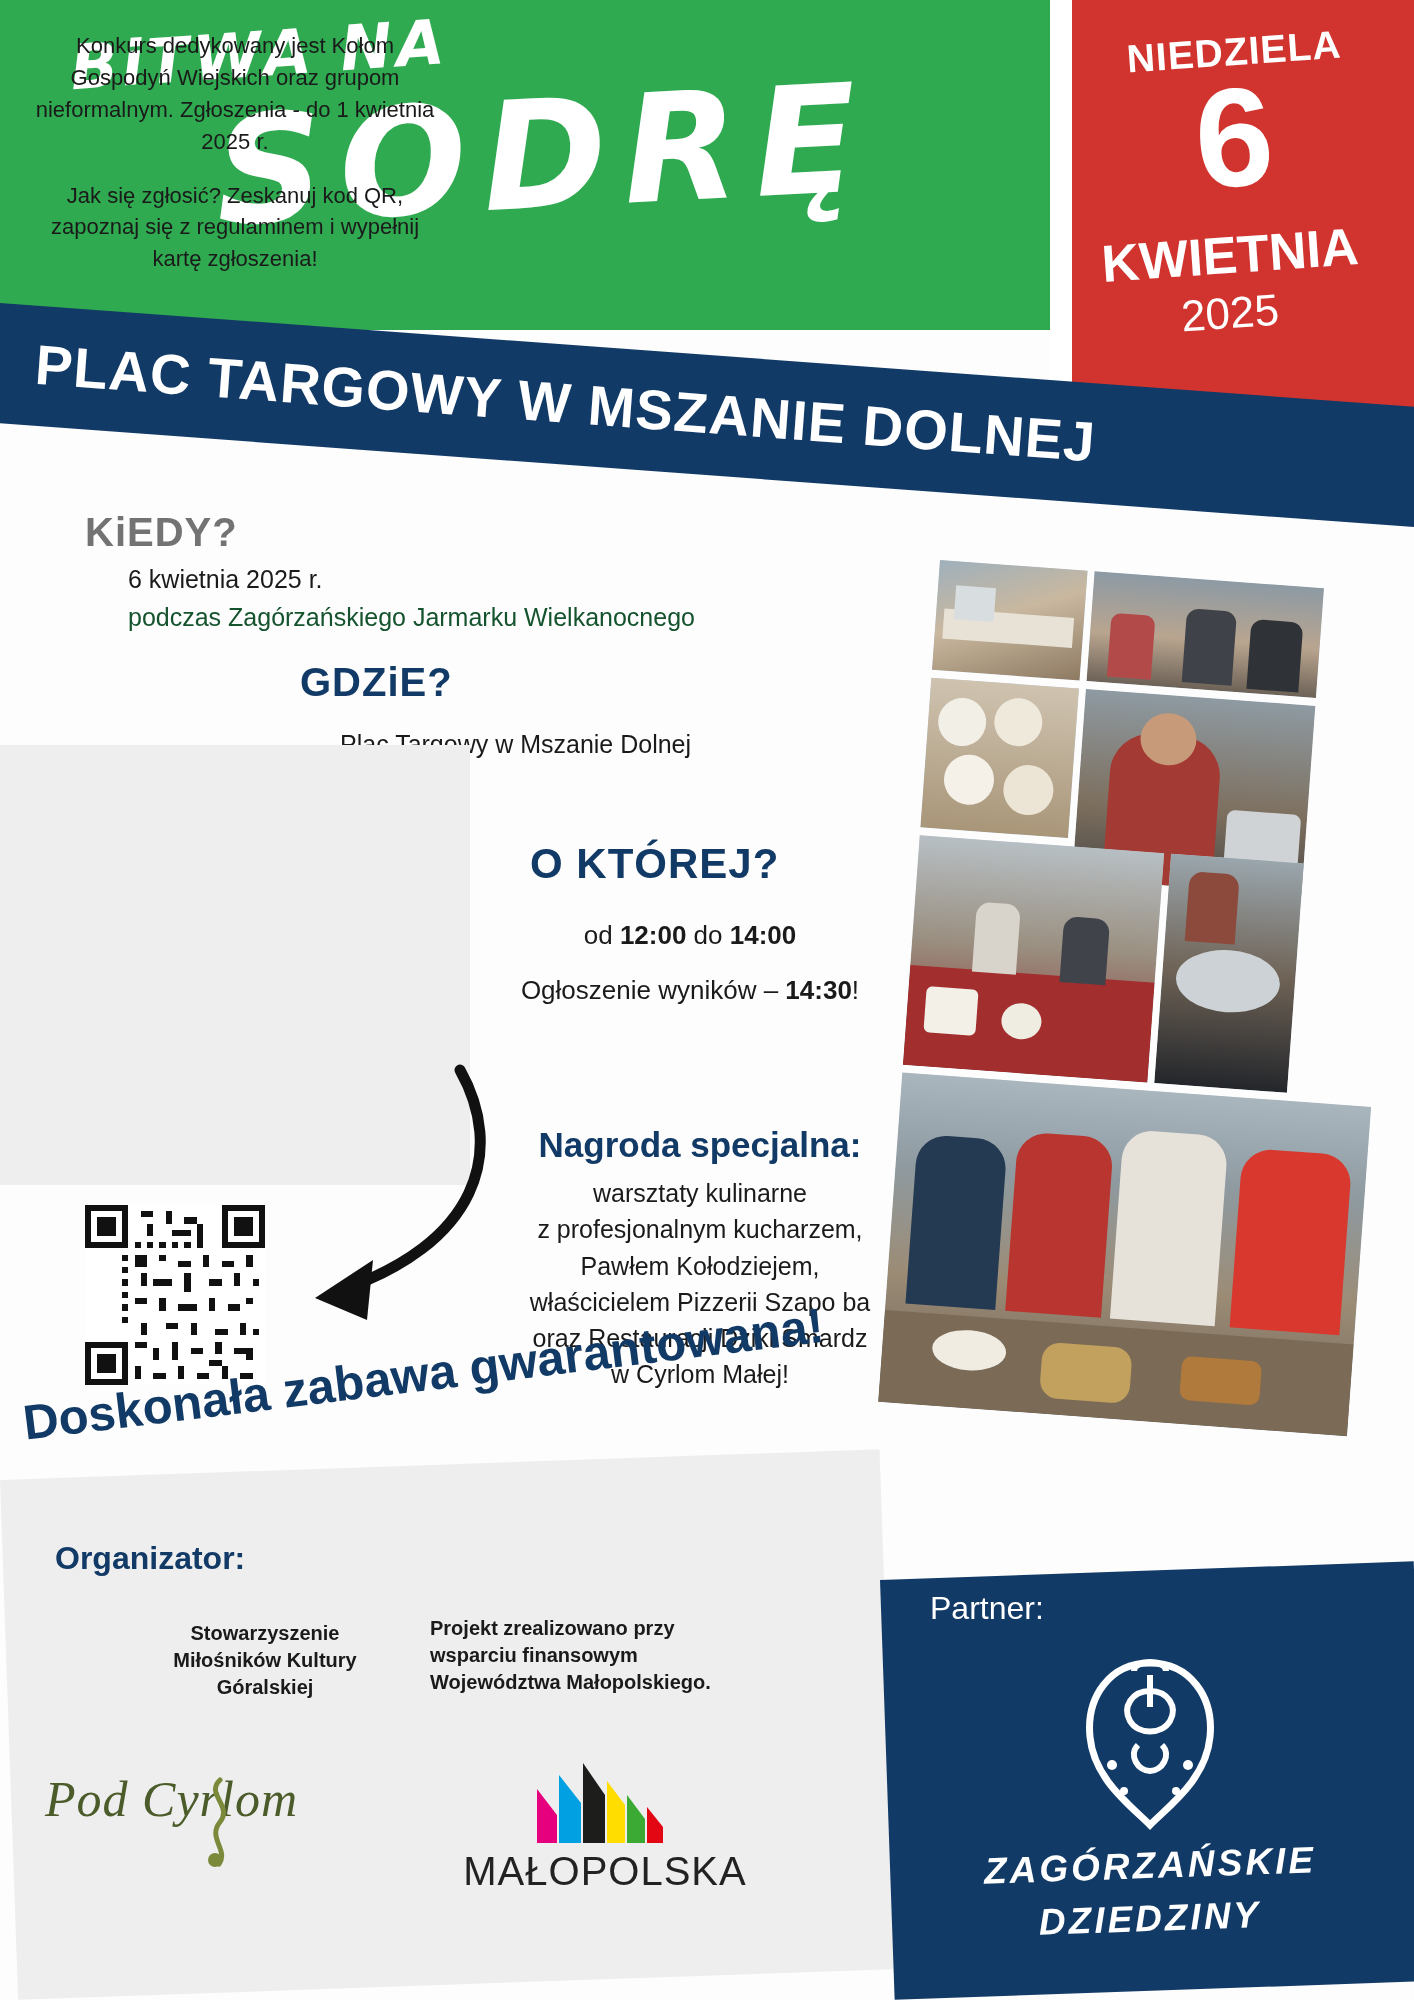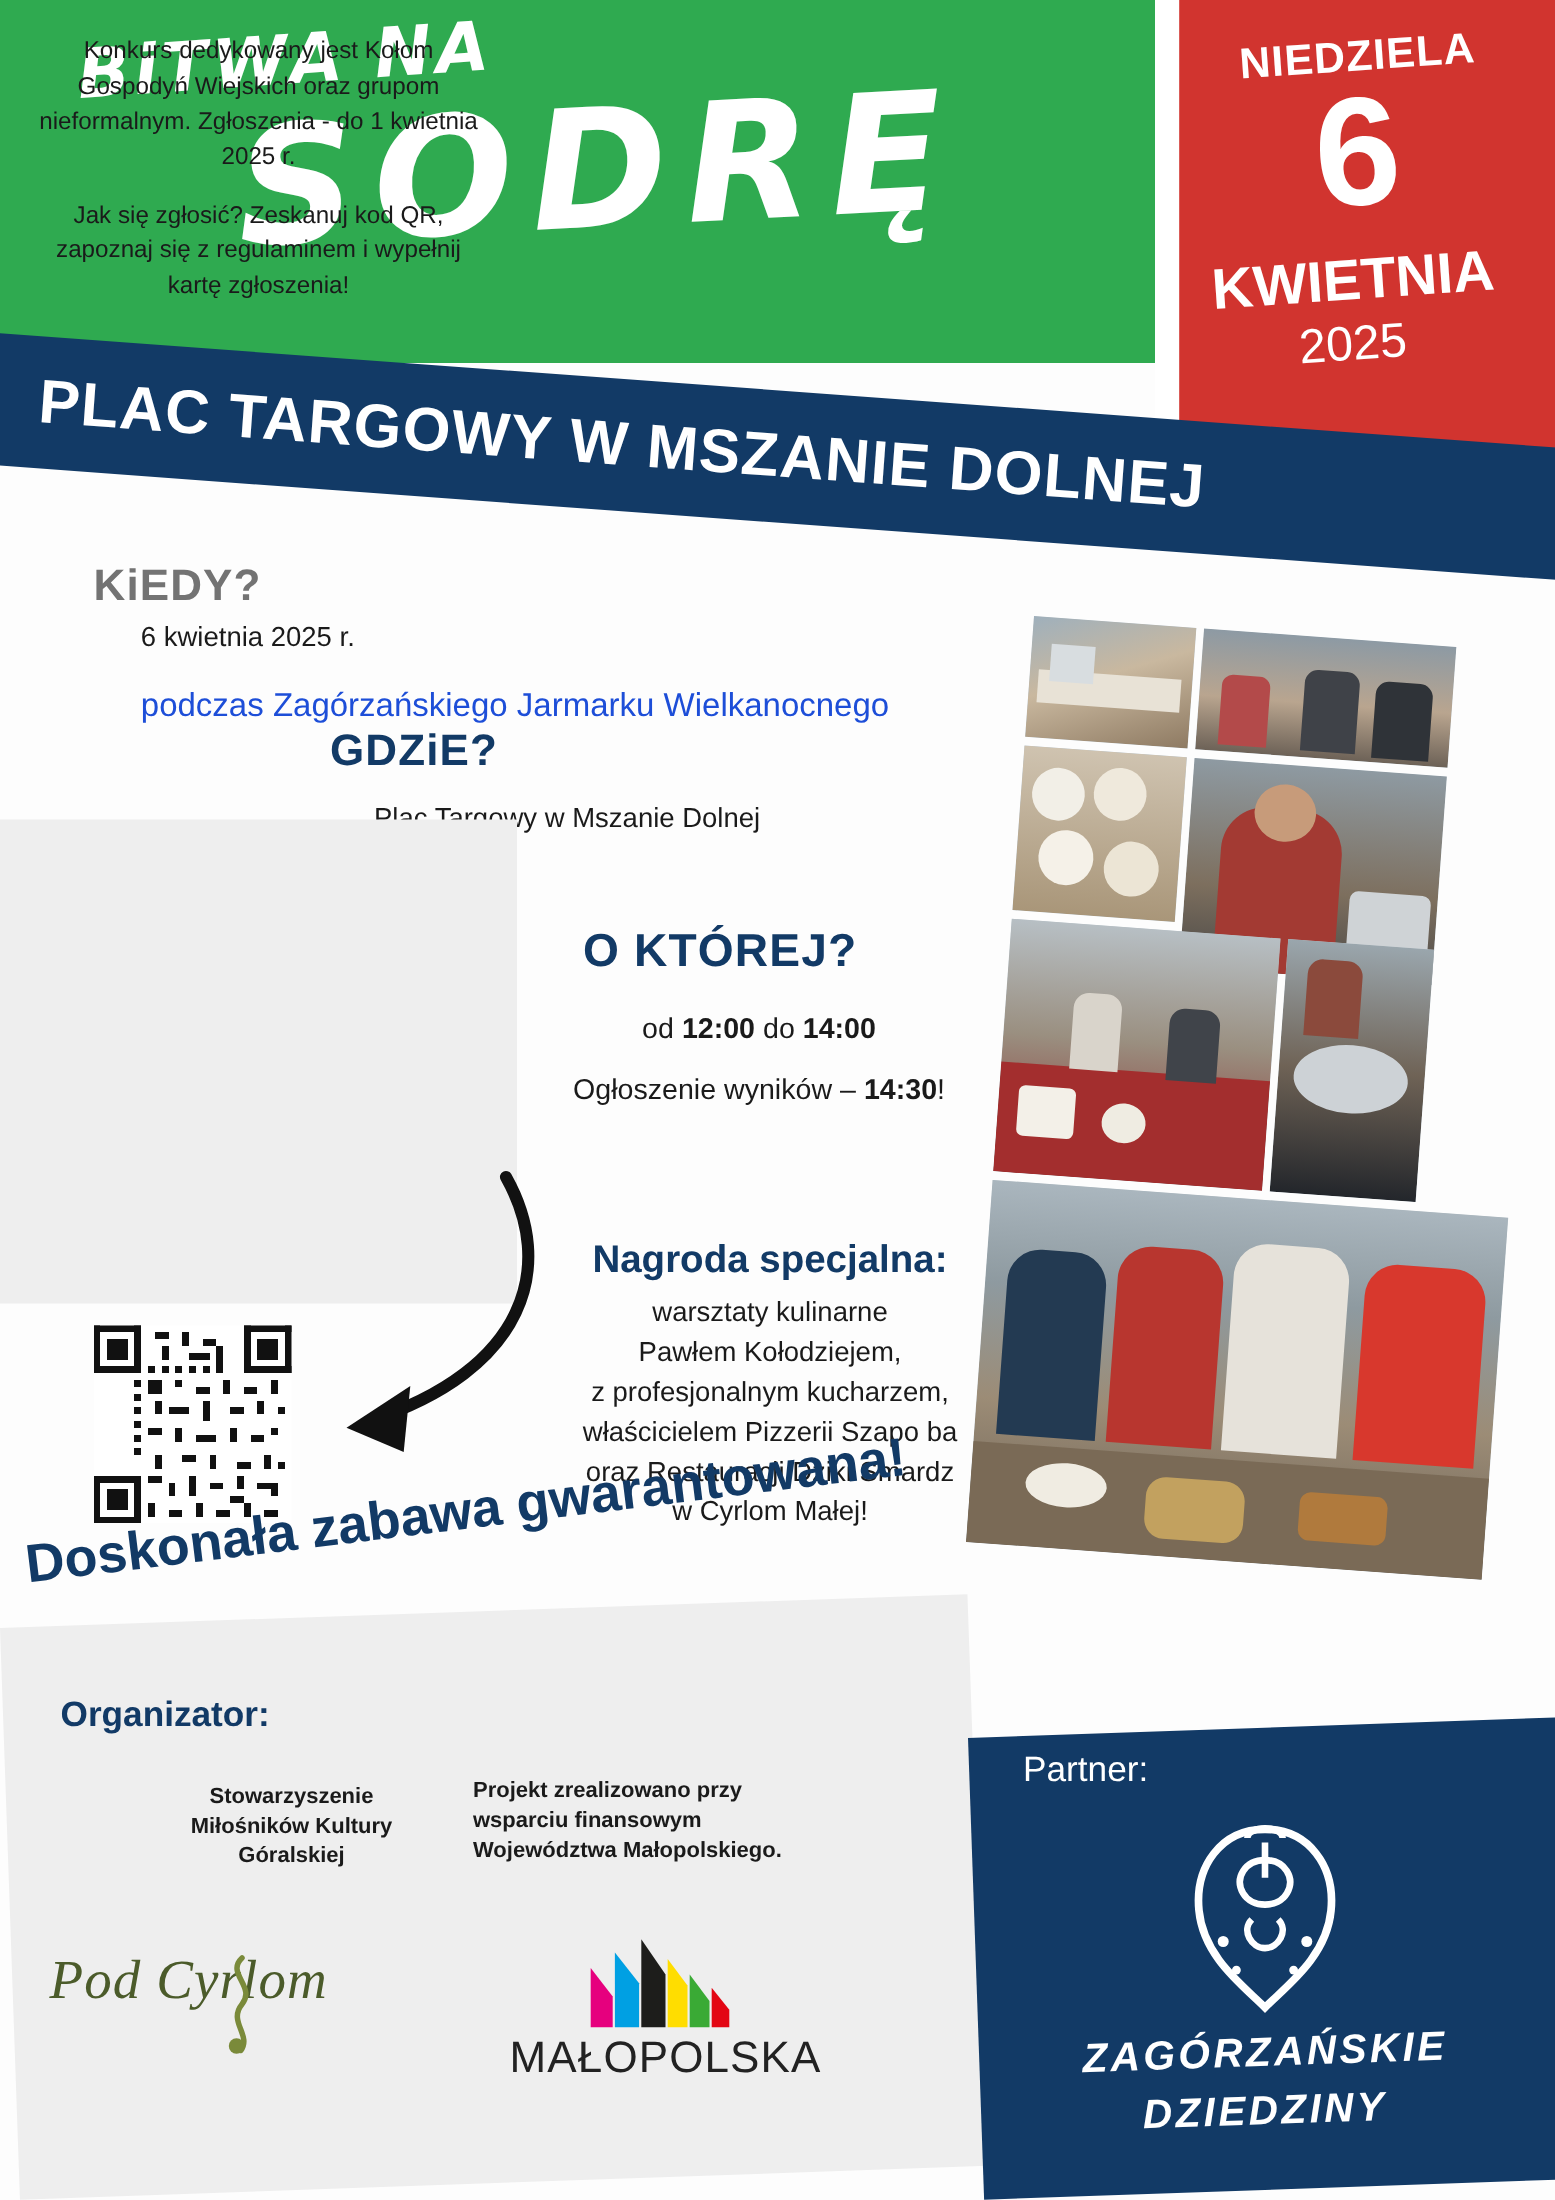--- a/index.html
+++ b/index.html
@@ -139,23 +139,22 @@
   }
   .kiedy-l1 {
     position: absolute;
     left: 128px; top: 565px;
     font-size: 25px;
     color: #1a1a1a;
   }
   .kiedy-l2 {
     position: absolute;
     left: 128px; top: 603px;
-    font-size: 30px;
-    color: #1d4ed8;
-    margin-top: 22px;
+    font-size: 25px;
+    color: #14532d;
   }
   .lbl-gdzie {
     position: absolute;
     left: 300px; top: 660px;
     font-size: 40px;
     font-weight: bold;
     color: #123a66;
     letter-spacing: 1px;
   }
   .gdzie-l1 {
@@ -566,22 +565,22 @@
   <div class="ok-l1">
     <span>od </span><b>12:00</b><span> do </span><b>14:00</b>
   </div>
   <div class="ok-l2">
     <span>Ogłoszenie wyników – </span><b>14:30</b><span>!</span>
   </div>
 
   <div class="lbl-nagroda">Nagroda specjalna:</div>
   <div class="nagroda-body">
     <div>warsztaty kulinarne</div>
+    <div>z profesjonalnym kucharzem,</div>
     <div>Pawłem Kołodziejem,</div>
-    <div>z profesjonalnym kucharzem,</div>
     <div>właścicielem Pizzerii Szapo ba</div>
     <div>oraz Restauracji Dziki Smardz</div>
     <div>w Cyrlom Małej!</div>
   </div>
 
   <div class="slogan">Doskonała zabawa gwarantowana!</div>
 
   <div class="bottom-grey"></div>
 
   <div class="lbl-organizator">Organizator:</div>

